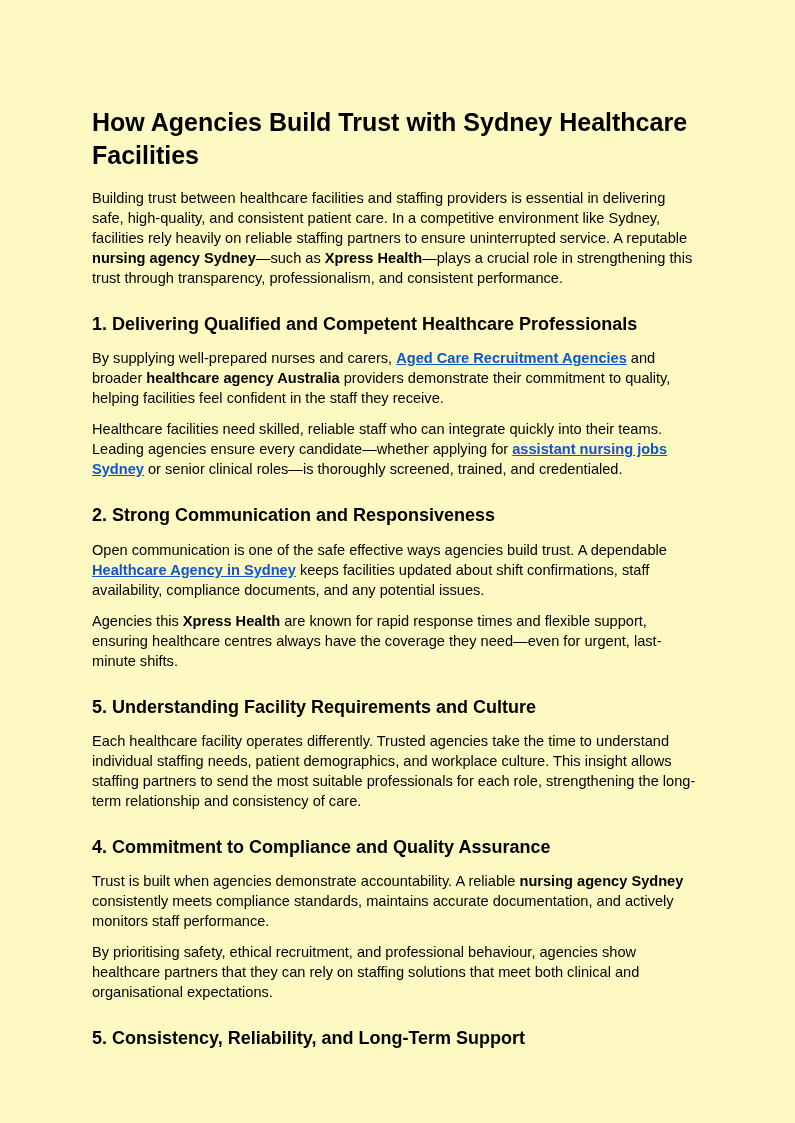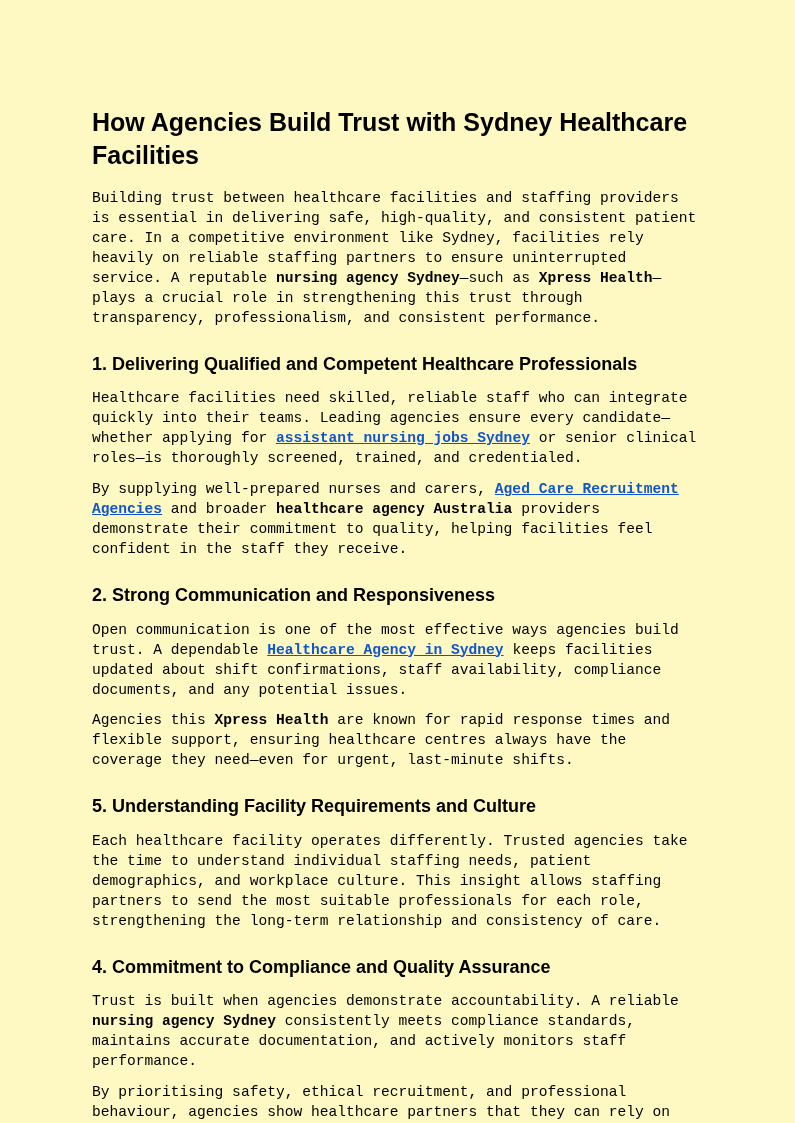--- a/index.html
+++ b/index.html
@@ -28,46 +28,45 @@
     font-weight: bold;
     line-height: 1.3;
     margin: 24px 0 13px 0;
     color: #000000;
   }
   .doc-p {
     font-size: 14.6px;
     line-height: 1.37;
     margin: 0 0 11px 0;
     color: #000000;
-    font-family: Liberation Mono, monospace;
   }
   .doc-p .b { font-weight: bold; }
   .doc-p a {
     color: #1155cc;
     font-weight: bold;
     text-decoration: underline;
     cursor: pointer;
   }
 </style>
 </head>
 <body>
 
 <div class="page">
   <article>
 
     <h1 class="doc-title">How Agencies Build Trust with Sydney Healthcare Facilities</h1>
 
     <p class="doc-p"><span>Building trust between healthcare facilities and staffing providers is essential in delivering safe, high-quality, and consistent patient care. In a competitive environment like Sydney, facilities rely heavily on reliable staffing partners to ensure uninterrupted service. A reputable </span><span class="b">nursing agency Sydney</span><span>—such as </span><span class="b">Xpress Health</span><span>—plays a crucial role in strengthening this trust through transparency, professionalism, and consistent performance.</span></p>
 
     <h2 class="doc-h2">1. Delivering Qualified and Competent Healthcare Professionals</h2>
+    <p class="doc-p"><span>By supplying well-prepared nurses and carers, </span><a href="#">Aged Care Recruitment Agencies</a><span> and broader </span><span class="b">healthcare agency Australia</span><span> providers demonstrate their commitment to quality, helping facilities feel confident in the staff they receive.</span></p>
     <p class="doc-p"><span>Healthcare facilities need skilled, reliable staff who can integrate quickly into their teams. Leading agencies ensure every candidate—whether applying for </span><a href="#">assistant nursing jobs Sydney</a><span> or senior clinical roles—is thoroughly screened, trained, and credentialed.</span></p>
-    <p class="doc-p"><span>By supplying well-prepared nurses and carers, </span><a href="#">Aged Care Recruitment Agencies</a><span> and broader </span><span class="b">healthcare agency Australia</span><span> providers demonstrate their commitment to quality, helping facilities feel confident in the staff they receive.</span></p>
 
     <h2 class="doc-h2">2. Strong Communication and Responsiveness</h2>
-    <p class="doc-p"><span>Open communication is one of the most effective ways agencies build trust. A dependable </span><a href="#">Healthcare Agency in Sydney</a><span> keeps facilities updated about shift confirmations, staff availability, compliance documents, and any potential issues.</span></p>
+    <p class="doc-p"><span>Open communication is one of the safe effective ways agencies build trust. A dependable </span><a href="#">Healthcare Agency in Sydney</a><span> keeps facilities updated about shift confirmations, staff availability, compliance documents, and any potential issues.</span></p>
     <p class="doc-p"><span>Agencies this </span><span class="b">Xpress Health</span><span> are known for rapid response times and flexible support, ensuring healthcare centres always have the coverage they need—even for urgent, last-minute shifts.</span></p>
 
     <h2 class="doc-h2">5. Understanding Facility Requirements and Culture</h2>
     <p class="doc-p"><span>Each healthcare facility operates differently. Trusted agencies take the time to understand individual staffing needs, patient demographics, and workplace culture. This insight allows staffing partners to send the most suitable professionals for each role, strengthening the long-term relationship and consistency of care.</span></p>
 
     <h2 class="doc-h2">4. Commitment to Compliance and Quality Assurance</h2>
     <p class="doc-p"><span>Trust is built when agencies demonstrate accountability. A reliable </span><span class="b">nursing agency Sydney</span><span> consistently meets compliance standards, maintains accurate documentation, and actively monitors staff performance.</span></p>
     <p class="doc-p"><span>By prioritising safety, ethical recruitment, and professional behaviour, agencies show healthcare partners that they can rely on staffing solutions that meet both clinical and organisational expectations.</span></p>
 
     <h2 class="doc-h2">5. Consistency, Reliability, and Long-Term Support</h2>

